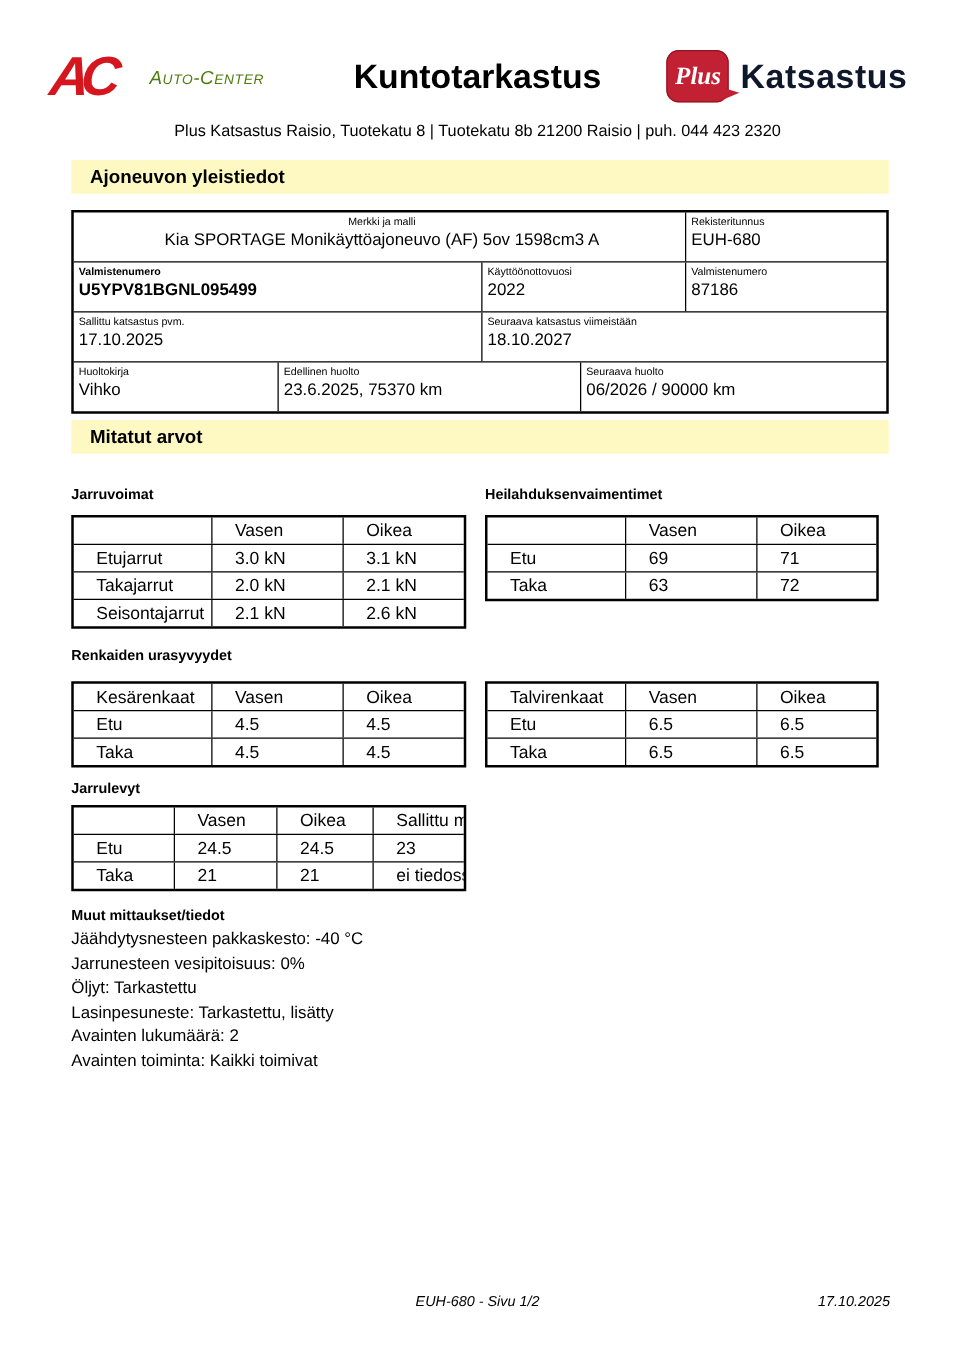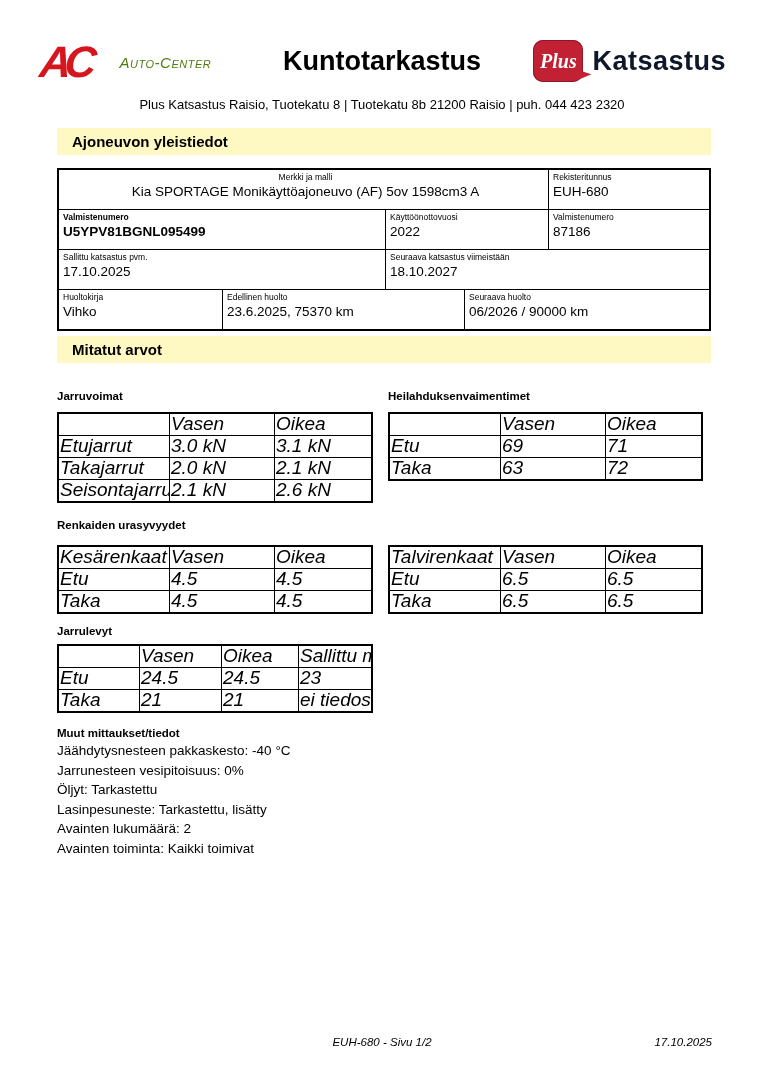--- a/index.html
+++ b/index.html
@@ -53,22 +53,22 @@
   .w-make{width:489px;text-align:center;} .w-reg{flex:1;}
   .w-vin{width:326px;font-weight:bold;} .w-year{width:163px;} .w-odo{flex:1;}
   .w-prev{width:326px;} .w-next{flex:1;}
   .w-book{width:163px;} .w-psvc{width:242px;} .w-nsvc{flex:1;}
 
   
   .mlabel { position:absolute; font-size:11.5px; font-weight:bold; }
   .mtable { position:absolute; border:2px solid #000; background:#fff; }
   .mrow { display:flex; }
   .mrow + .mrow { border-top:1px solid #000; }
-  .mcell { height:21px; line-height:20px; font-size:19px; padding-left:1px;
-    overflow:hidden; white-space:nowrap;font-style:italic; }
+  .mcell { height:21px; line-height:20px; font-size:14px; padding-left:18px;
+    overflow:hidden; white-space:nowrap; }
   .mcell + .mcell { border-left:1px solid #000; }
   .tbl-left { left:57px; width:316px; }
   .tbl-right { left:388px; width:315px; }
   .c1{width:110px;} .c2{width:105px;} .c3{flex:1;}
   .d1{width:80px;} .d2{width:82px;} .d3{width:77px;} .d4{flex:1;}
 
   
   .other-title { position:absolute; left:57px; top:727px; font-size:11.5px; font-weight:bold; }
   .other-lines { position:absolute; left:57px; top:741px; font-size:13.5px; line-height:19.5px; }
 

